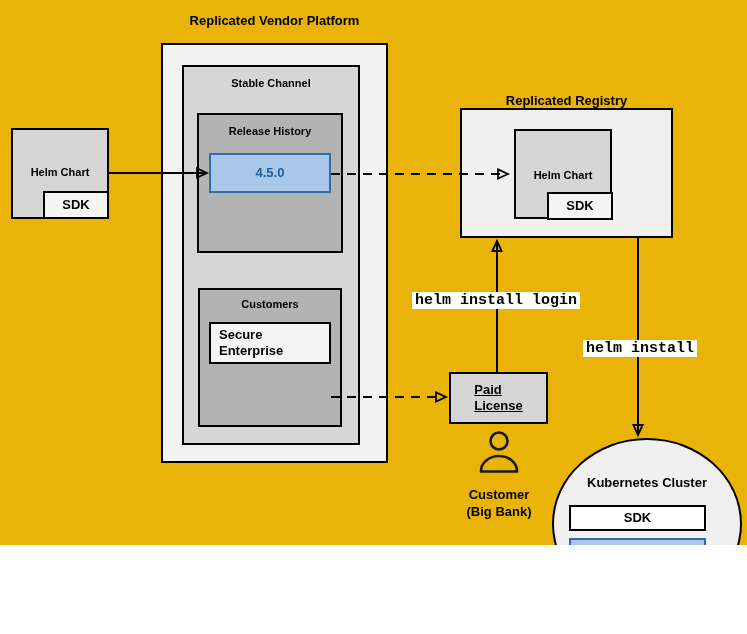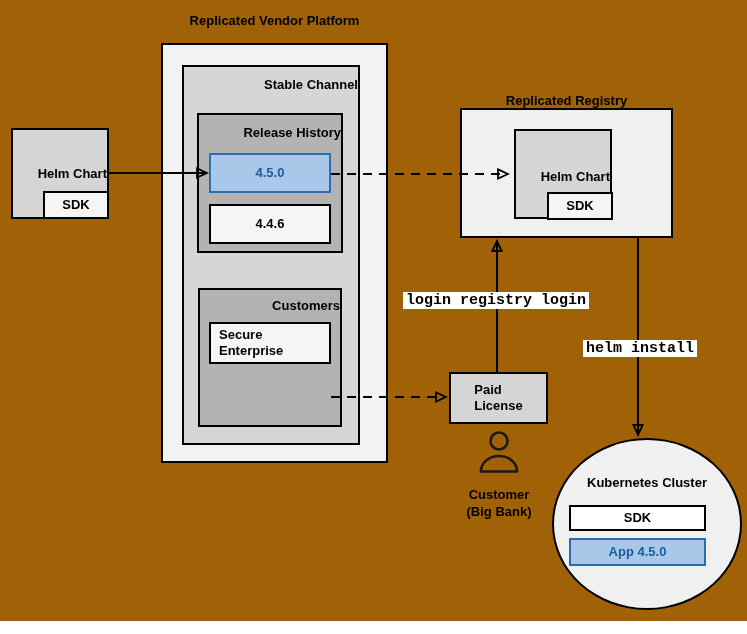--- a/index.html
+++ b/index.html
@@ -1,25 +1,25 @@
 <!DOCTYPE html>
 <html><head>
 <meta charset="utf-8">
 <style>
   html,body{margin:0;padding:0;background:#fff;}
   .canvas{
-    position:relative;width:747px;height:621px;background:#a16207;overflow:hidden;
+    position:relative;width:747px;height:545px;background:#eab308;overflow:hidden;
     font-family:"Liberation Sans",sans-serif;color:#000;
   }
   .box{position:absolute;box-sizing:border-box;border:2px solid #000;}
   .lbl{position:absolute;text-align:center;font-weight:bold;font-size:13px;line-height:16px;white-space:nowrap;}
   .wrap{white-space:normal;}
   .cbox{display:flex;align-items:center;justify-content:center;text-align:left;
         font-weight:bold;font-size:13px;line-height:16px;}
-  .inlbl{position:absolute;left:0;right:0;text-align:right;font-weight:bold;font-size:13px;}
+  .inlbl{position:absolute;left:0;right:0;text-align:center;font-weight:bold;font-size:11px;}
   .fill-lightest{background:#f2f2f2;}
   .fill-light{background:#f0f0f0;}
   .fill-mid{background:#d6d6d6;}
   .fill-gray{background:#d5d5d5;}
   .fill-dark{background:#b3b3b3;}
   .fill-item{background:#f5f5f5;}
   .fill-white{background:#ffffff;}
   .hl{background:#a9c7e8;border-color:#2e6da8;color:#1b5c9e;}
   .ellipse{border-radius:50%;}
   .overlay{position:absolute;left:0;top:0;z-index:5;pointer-events:none;}
@@ -36,52 +36,51 @@
   <div class="box fill-lightest" style="left:161px;top:43px;width:227px;height:420px;"></div>
 
   <div class="box fill-mid" style="left:182px;top:65px;width:178px;height:380px;">
     <div class="inlbl" style="top:10px;">Stable Channel</div>
   </div>
 
   <div class="box fill-dark" style="left:197px;top:113px;width:146px;height:140px;">
     <div class="inlbl" style="top:10px;">Release History</div>
   </div>
   <div class="box cbox hl" style="left:209px;top:153px;width:122px;height:40px;">4.5.0</div>
-  <div class="box cbox fill-item" style="left:209px;top:204px;width:122px;height:40px;">4.4.6</div>
 
   <div class="box fill-dark" style="left:198px;top:288px;width:144px;height:139px;">
     <div class="inlbl" style="top:8px;">Customers</div>
   </div>
   <div class="box cbox fill-item wrap" style="left:209px;top:322px;width:122px;height:42px;padding:9px 8px;">Secure Enterprise</div>
 
   <div class="box fill-gray" style="left:11px;top:128px;width:98px;height:91px;">
     <div class="inlbl" style="top:36px;">Helm Chart</div>
   </div>
   <div class="box cbox fill-item" style="left:43px;top:191px;width:66px;height:28px;">SDK</div>
 
   <div class="lbl" style="left:460px;top:84px;width:213px;margin-top:9px;">Replicated Registry</div>
   <div class="box fill-light" style="left:460px;top:108px;width:213px;height:130px;"></div>
   <div class="box fill-gray" style="left:514px;top:129px;width:98px;height:90px;">
     <div class="inlbl" style="top:38px;">Helm Chart</div>
   </div>
   <div class="box cbox fill-item" style="left:547px;top:192px;width:66px;height:28px;">SDK</div>
 
-  <div class="box cbox fill-gray wrap" style="left:449px;top:372px;width:99px;height:52px;padding:0 32px;">Paid License</div>
+  <div class="box cbox fill-gray wrap" style="left:449px;top:372px;width:99px;height:52px;padding:0 32px;text-decoration:underline;">Paid License</div>
   <div class="lbl" style="left:444px;top:486px;width:110px;line-height:17px;">
     <div>Customer</div>
     <div>(Big Bank)</div>
   </div>
 
   <div class="box fill-light ellipse" style="left:552px;top:438px;width:190px;height:172px;"></div>
   <div class="lbl" style="left:552px;top:475px;width:190px;">Kubernetes Cluster</div>
   <div class="box cbox fill-white" style="left:569px;top:505px;width:137px;height:26px;">SDK</div>
   <div class="box cbox hl" style="left:569px;top:538px;width:137px;height:28px;">App 4.5.0</div>
 
   <div class="cmd" style="left:396px;top:292px;width:200px;">
-    <span>login registry login</span>
+    <span>helm install login</span>
   </div>
   <div class="cmd" style="left:540px;top:340px;width:200px;">
     <span>helm install</span>
   </div>
 
   <svg class="overlay" width="747" height="634" viewBox="0 0 747 634" style="z-index:5;">
     <defs>
       <marker id="ah" markerUnits="userSpaceOnUse" markerWidth="14" markerHeight="14" viewBox="0 0 14 14" refX="12" refY="7" orient="auto">
         <path d="M2 2.4 L12 7 L2 11.6 Z" fill="none" stroke="#000" stroke-width="1.8"></path>
       </marker>

